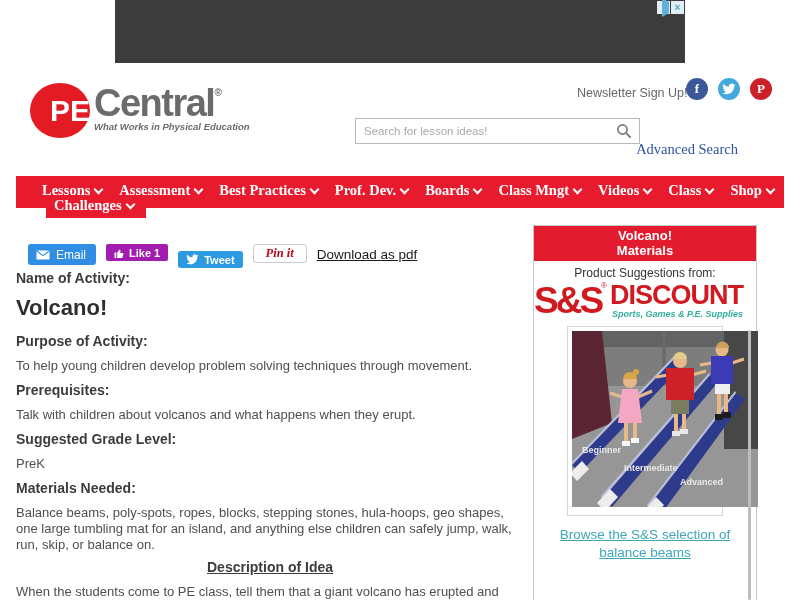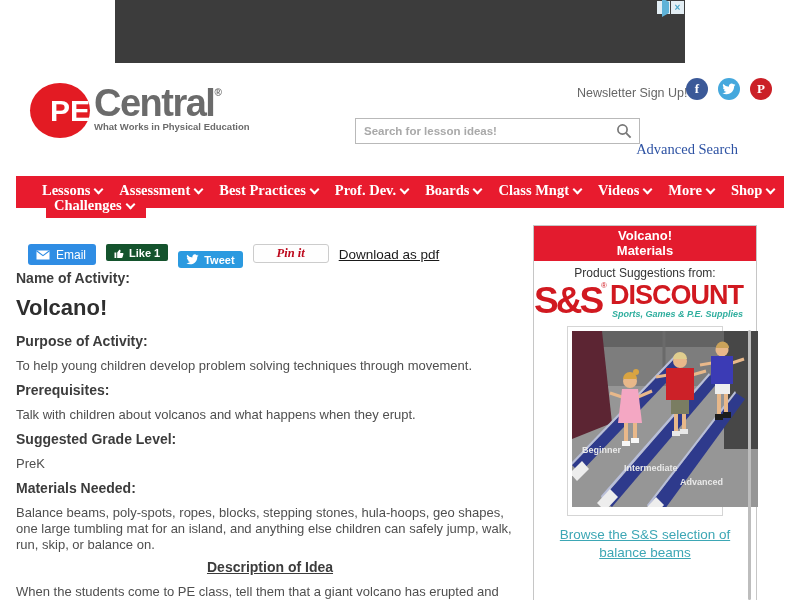--- a/index.html
+++ b/index.html
@@ -13,56 +13,56 @@
   .ad-tri{width:0;height:0;border-left:7px solid #5fb3d8;border-top:4.5px solid transparent;
           border-bottom:4.5px solid transparent;margin:2px 0 0 3px;}
 
   
   .logo{position:absolute;left:30px;top:83px;display:flex;align-items:flex-start;}
   .logo-circle{width:60px;height:55px;border-radius:50%;background:#e31b23;color:#fff;
                font-weight:bold;font-size:30px;display:flex;align-items:center;justify-content:flex-end;}
   .logo-right{margin-left:4px;}
   .logo-central{font-size:38px;font-weight:bold;color:#6b6b6b;letter-spacing:-1.5px;line-height:40px;}
   .logo-reg{font-size:10px;color:#6b6b6b;vertical-align:20px;font-weight:bold;}
-  .logo-tagline{font-size:9.5px;font-weight:bold;color:#6b6b6b;margin-top:-2px;text-align:center;}
+  .logo-tagline{font-size:9.5px;font-weight:bold;color:#6b6b6b;margin-top:-2px;text-align:center;font-style:italic;}
 
   .newsletter{position:absolute;left:577px;top:86px;font-size:12.5px;color:#666;}
   .social-row{position:absolute;left:686px;top:78px;display:flex;gap:10px;}
   .social-circle{width:22px;height:22px;border-radius:50%;color:#fff;display:flex;
                  align-items:center;justify-content:center;font-weight:bold;font-size:13px;
                  font-family:"Liberation Serif",serif;}
   .fb{background:#3b5998;} .tw{background:#45a8dd;} .pin{background:#cb2027;}
 
   .search-wrap{position:absolute;left:355px;top:118px;width:283px;height:24px;border:1px solid #b9b9b9;
                background:#fff;display:flex;align-items:center;}
-  .search-input{flex:1;border:0;outline:none;font-size:11.5px;color:#555;padding:0 8px;background:transparent;font-weight:bold;}
+  .search-input{flex:1;border:0;outline:none;font-size:11.5px;color:#555;padding:0 8px;background:transparent;}
   .search-input::placeholder{color:#a9a9a9;}
   .search-btn{width:30px;height:22px;border:0;background:transparent;display:flex;align-items:center;
               justify-content:center;cursor:pointer;padding:0;}
   .adv-search{position:absolute;left:560px;top:141px;width:178px;text-align:right;
               font-family:"Liberation Serif",serif;font-size:14.5px;color:#2d52a3;text-decoration:none;}
 
   
   .navbar{position:absolute;left:16px;top:176px;width:768px;height:32px;background:#e81b2e;}
   .nav-row{display:flex;gap:17px;padding:6px 0 0 26px;}
   .nav-item{color:#fff;font-family:"Liberation Serif",serif;font-weight:bold;font-size:14.5px;
             white-space:nowrap;cursor:pointer;}
   .chev{display:inline-block;width:5px;height:5px;border-right:2px solid #fff;border-bottom:2px solid #fff;
         transform:rotate(45deg);margin-left:5px;vertical-align:2px;}
   .challenges-tab{position:absolute;left:30px;top:21px;background:#e81b2e;padding:0 12px 4px 8px;}
 
   
   .share-row{position:absolute;left:28px;top:244px;display:flex;align-items:flex-start;gap:10px;}
   .btn-email{background:#2f8de4;color:#fff;border-radius:3px;font-size:12px;padding:3px 10px 3px 8px;
              display:flex;align-items:center;gap:6px;height:15px;cursor:pointer;}
-  .btn-like{background:#14532d;color:#fff;border-radius:2px;font-size:11px;font-weight:bold;
+  .btn-like{background:#a21caf;color:#fff;border-radius:2px;font-size:11px;font-weight:bold;
             padding:2px 8px;display:flex;align-items:center;gap:5px;height:13px;cursor:pointer;}
   .btn-tweet{background:#2b9ae0;color:#fff;border-radius:3px;font-size:11px;font-weight:bold;
              padding:2px 8px;display:flex;align-items:center;gap:5px;height:13px;margin-top:7px;cursor:pointer;}
-  .btn-pinit{background:#fefefe;border:1px solid #ccc;border-radius:3px;padding:1px 23px;height:15px;
+  .btn-pinit{background:#fefefe;border:1px solid #ccc;border-radius:3px;padding:1px 12px;height:15px;
              display:flex;align-items:flex-start;cursor:pointer;}
   .pinit-text{color:#bd081c;font-family:"Liberation Serif",serif;font-weight:bold;font-style:italic;font-size:12.5px;}
   .dl-pdf{color:#1a1a1a;font-size:13.5px;text-decoration:underline;margin-top:3px;}
 
   
   .content{position:absolute;left:16px;top:270px;width:508px;color:#4f4f4f;}
   .lbl{font-size:14px;font-weight:bold;color:#3c3c3c;line-height:1.2;margin:0 0 8px 0;}
   .activity-title{font-size:22px;font-weight:bold;color:#2e2e2e;line-height:1.2;margin:0 0 12px 0;}
   .para{font-size:13px;line-height:1.24;margin:0 0 8px 0;}
   .materials-para{margin-bottom:6px;}
@@ -138,21 +138,21 @@
 
 <div class="navbar">
   <div class="nav-row">
     <span class="nav-item"><span>Lessons</span><i class="chev"></i></span>
     <span class="nav-item"><span>Assessment</span><i class="chev"></i></span>
     <span class="nav-item"><span>Best Practices</span><i class="chev"></i></span>
     <span class="nav-item"><span>Prof. Dev.</span><i class="chev"></i></span>
     <span class="nav-item"><span>Boards</span><i class="chev"></i></span>
     <span class="nav-item"><span>Class Mngt</span><i class="chev"></i></span>
     <span class="nav-item"><span>Videos</span><i class="chev"></i></span>
-    <span class="nav-item"><span>More</span><i class="chev"></i></span>
+    <span class="nav-item"><span>Class</span><i class="chev"></i></span>
     <span class="nav-item"><span>Shop</span><i class="chev"></i></span>
   </div>
   <div class="challenges-tab nav-item"><span>Challenges</span><i class="chev"></i></div>
 </div>
 
 <div class="share-row">
   <div class="btn-email">
     <svg width="14" height="10" viewBox="0 0 14 10">
       <rect x="0.5" y="0.5" width="13" height="9" fill="#ffffff"></rect>
       <path d="M0.5 0.8 L7 5.6 L13.5 0.8" fill="none" stroke="#2f8de4" stroke-width="1.1"></path>

